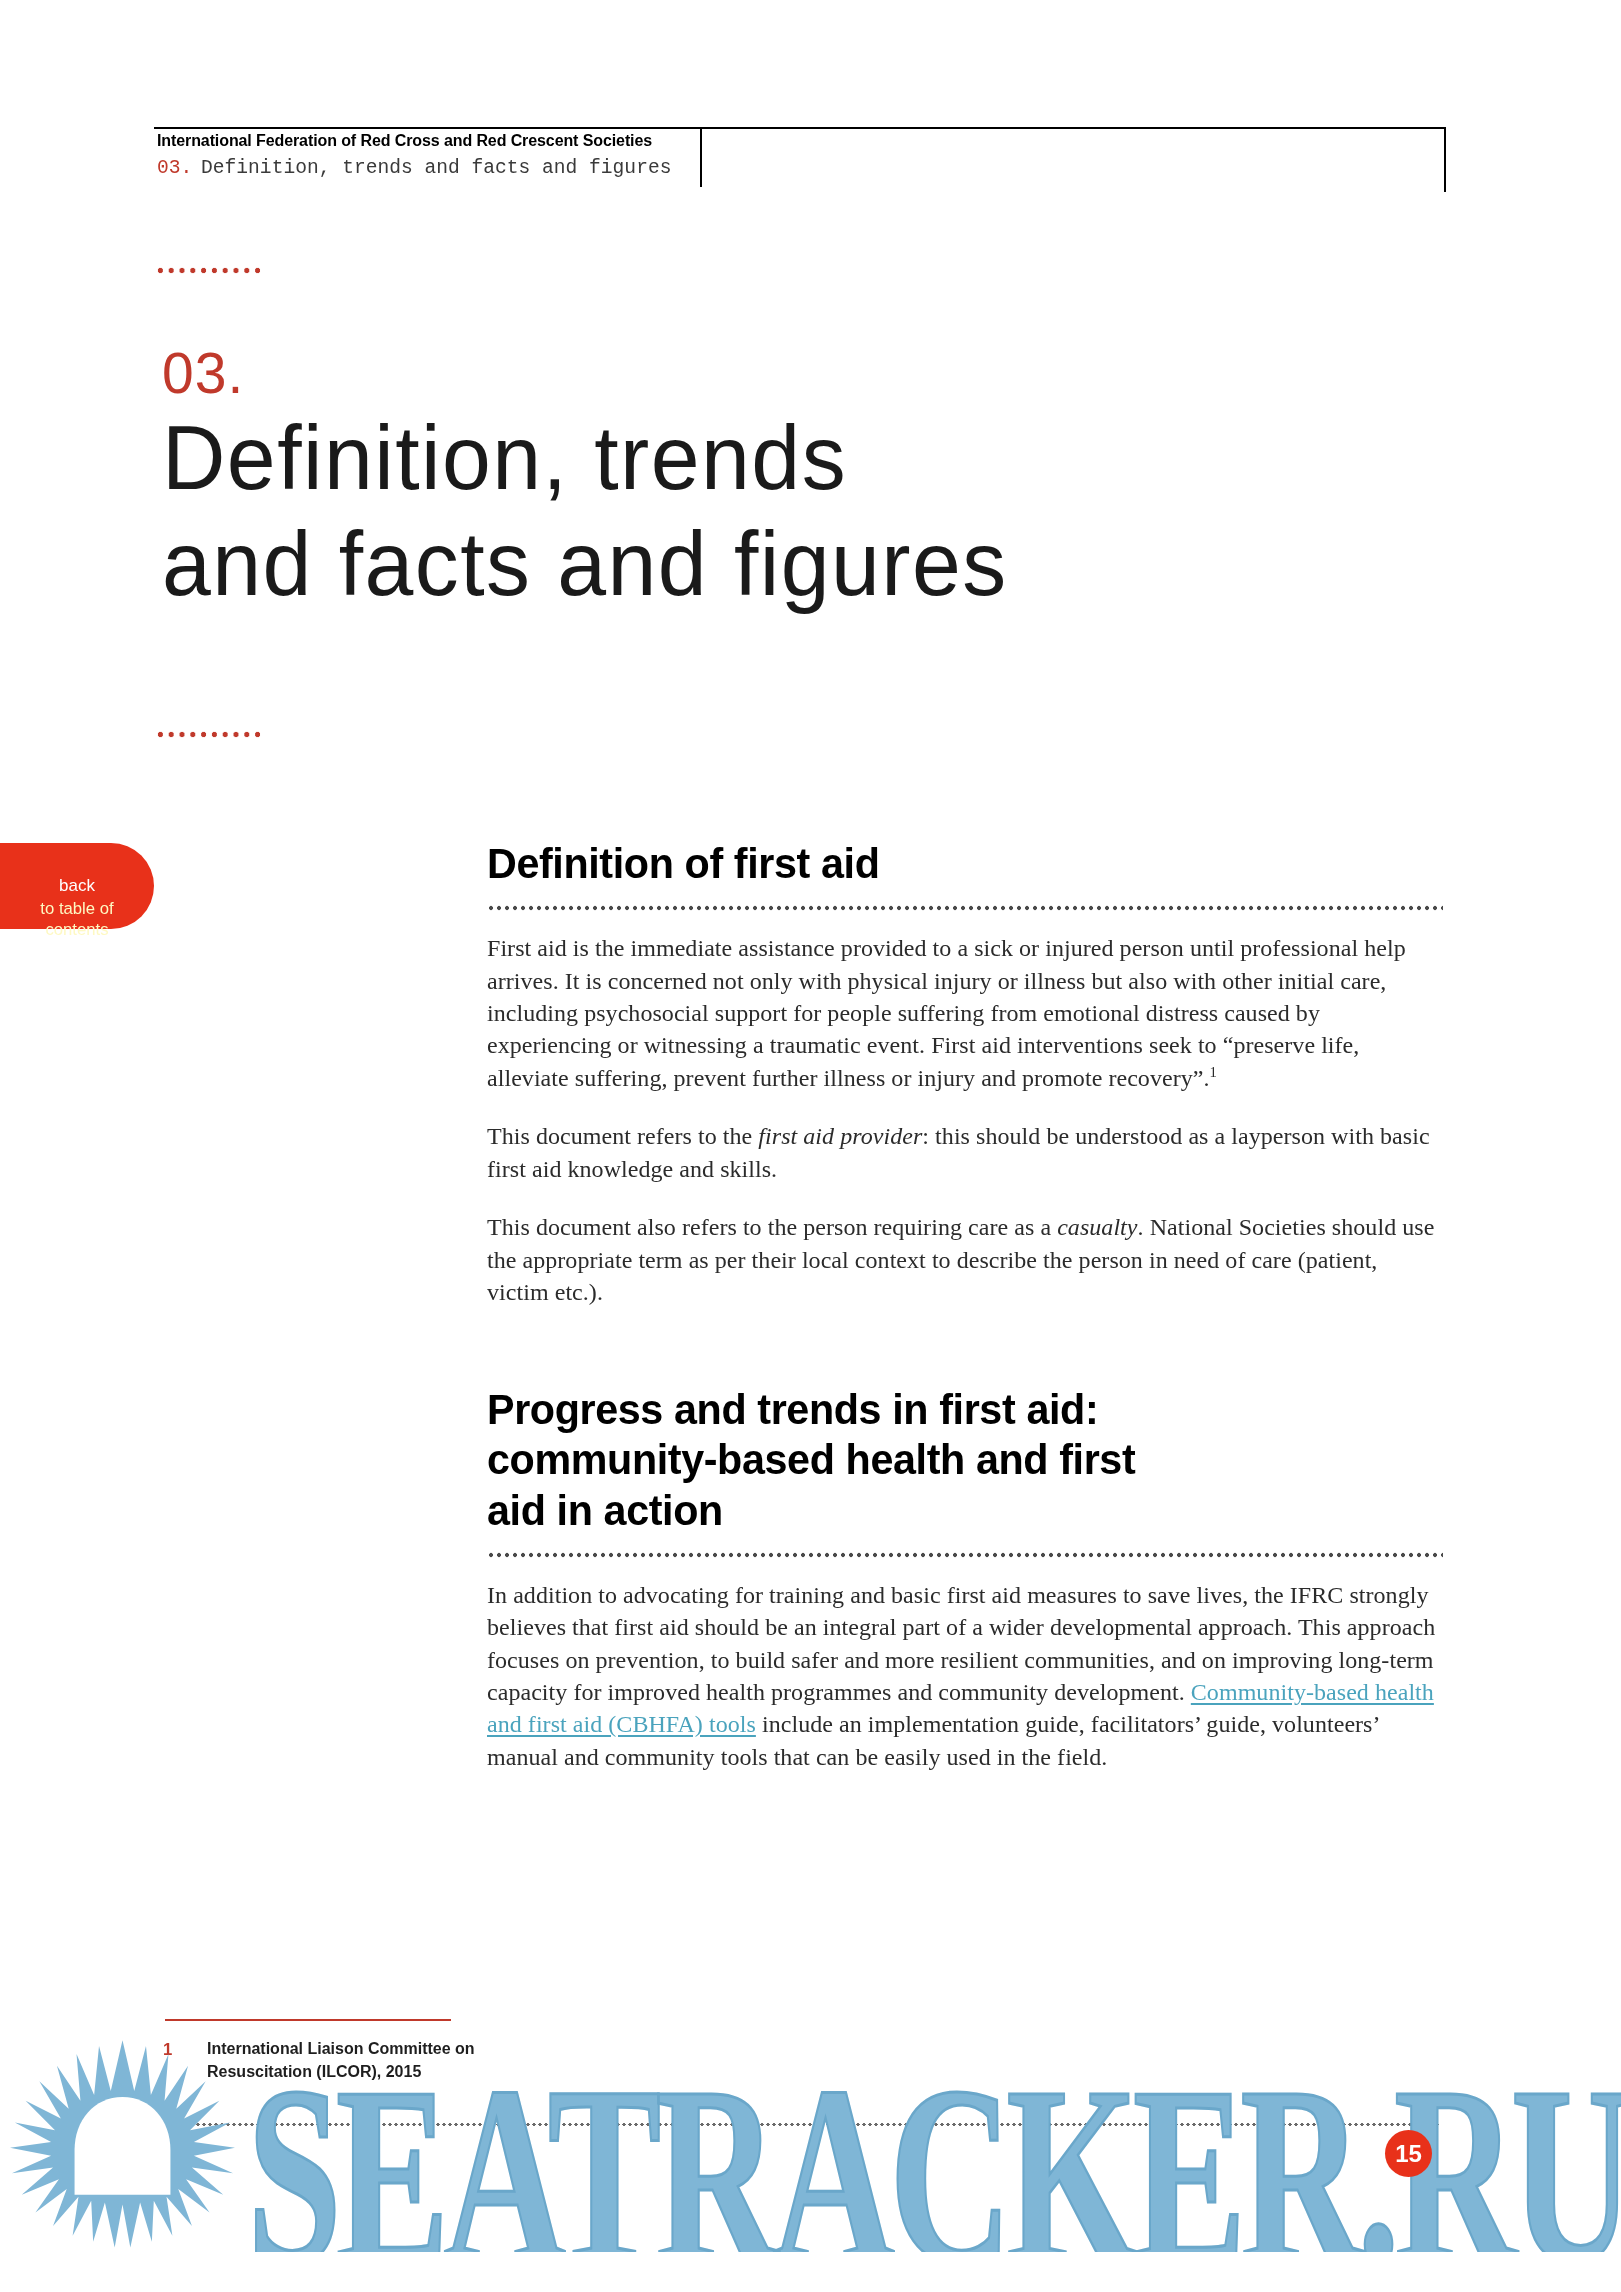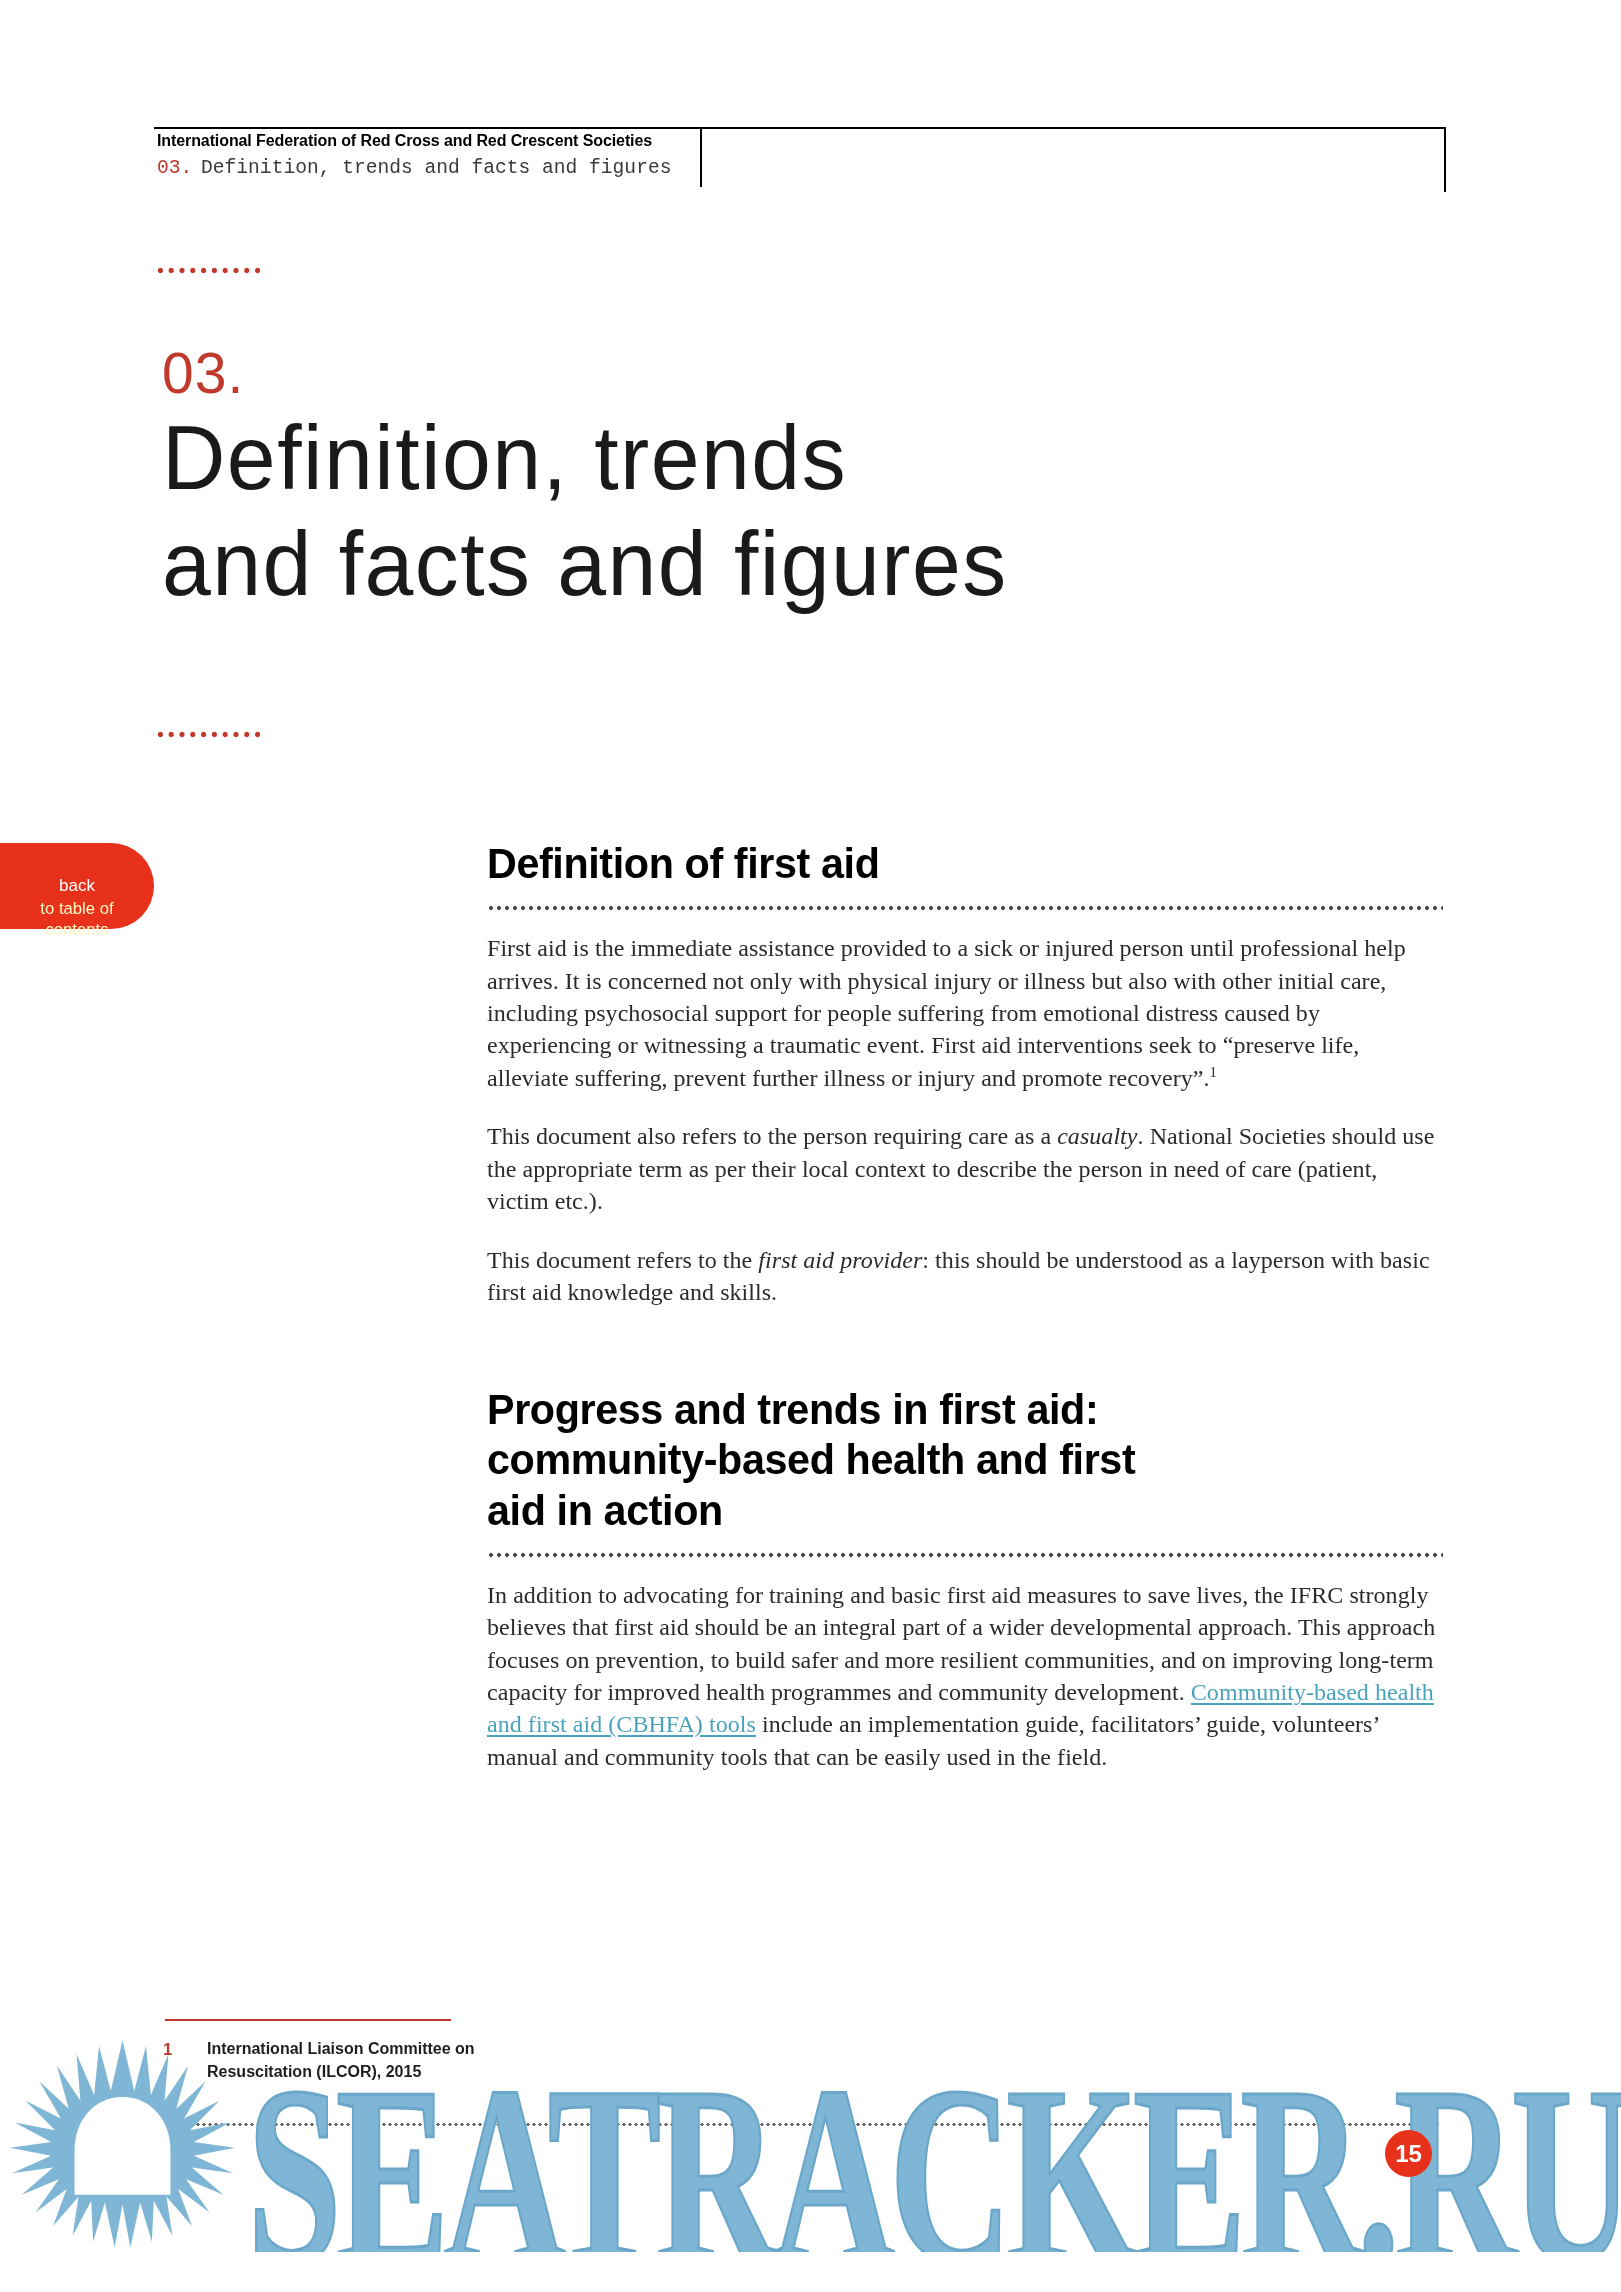--- a/index.html
+++ b/index.html
@@ -325,23 +325,23 @@
     <span class="bp-sub">contents</span>
   </div>
 
   <div class="content">
 
     <h2 class="sec">Definition of first aid</h2>
     <div class="dotrule"></div>
 
     <p class="body"><span>First aid is the immediate assistance provided to a sick or injured person until professional help arrives. It is concerned not only with physical injury or illness but also with other initial care, including psychosocial support for people suffering from emotional distress caused by experiencing or witnessing a traumatic event. First aid interventions seek to “preserve life, alleviate suffering, prevent further illness or injury and promote recovery”.</span><sup class="fn">1</sup></p>
 
+    <p class="body"><span>This document refers to the </span><em class="term">first aid provider</em><span>: this should be understood as a layperson with basic first aid knowledge and skills.</span></p>
+
     <p class="body"><span>This document also refers to the person requiring care as a </span><em class="term">casualty</em><span>. National Societies should use the appropriate term as per their local context to describe the person in need of care (patient, victim etc.).</span></p>
-
-    <p class="body"><span>This document refers to the </span><em class="term">first aid provider</em><span>: this should be understood as a layperson with basic first aid knowledge and skills.</span></p>
 
     <div class="sec-2-wrap">
       <h2 class="sec"><span>Progress and trends in first aid:</span><br><span>community-based health and first</span><br><span>aid in action</span></h2>
       <div class="dotrule"></div>
 
       <p class="body"><span>In addition to advocating for training and basic first aid measures to save lives, the IFRC strongly believes that first aid should be an integral part of a wider developmental approach. This approach focuses on prevention, to build safer and more resilient communities, and on improving long-term capacity for improved health programmes and community development. </span><a class="inline-link" href="#">Community-based health and first aid (CBHFA) tools</a><span> include an implementation guide, facilitators’ guide, volunteers’ manual and community tools that can be easily used in the field.</span></p>
     </div>
   </div>
 
   <div class="fn-rule"></div>

